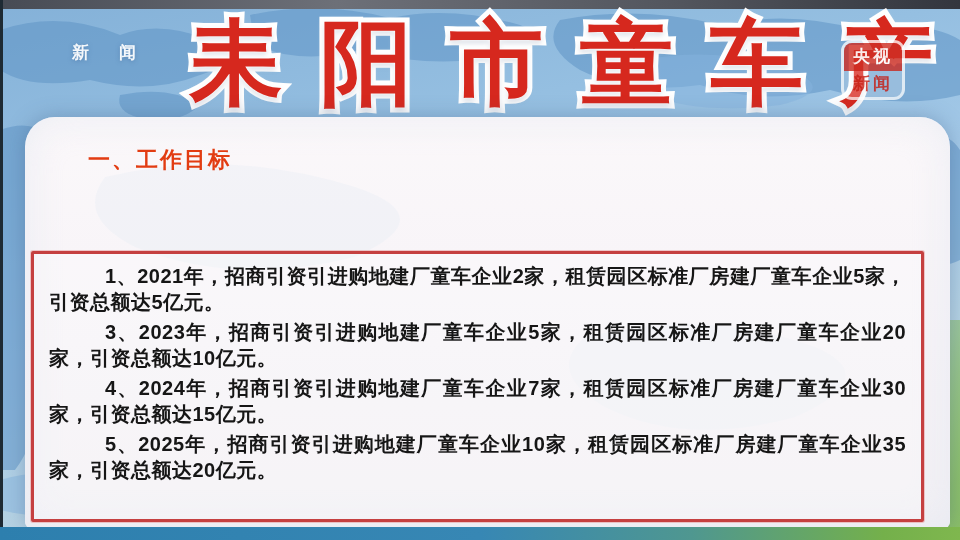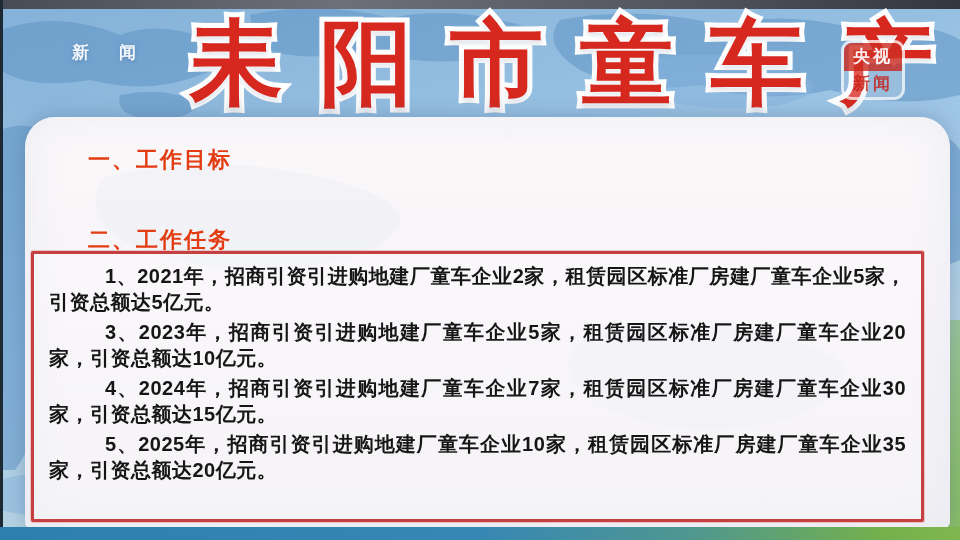--- a/index.html
+++ b/index.html
@@ -116,21 +116,20 @@
 </div>
 
 <div class="card">
   <svg class="card-map" viewBox="0 0 925 411">
     <g fill="#e8edf5" opacity="0.8">
       <path d="M80 60 Q200 30 330 70 Q420 100 330 140 Q210 170 110 130 Q50 100 80 60 Z"></path>
       <path d="M560 220 Q680 190 790 230 Q860 260 770 300 Q660 330 580 290 Q520 255 560 220 Z"></path>
     </g>
   </svg>
   <h2 class="section-heading goal-heading">一、工作目标</h2>
-  <h2 class="section-heading task-heading">二、工作任务</h2>
   <div class="task-box">
     <p>1、2021年，招商引资引进购地建厂童车企业2家，租赁园区标准厂房建厂童车企业5家，引资总额达5亿元。</p>
     <p>3、2023年，招商引资引进购地建厂童车企业5家，租赁园区标准厂房建厂童车企业20家，引资总额达10亿元。</p>
     <p>4、2024年，招商引资引进购地建厂童车企业7家，租赁园区标准厂房建厂童车企业30家，引资总额达15亿元。</p>
     <p>5、2025年，招商引资引进购地建厂童车企业10家，租赁园区标准厂房建厂童车企业35家，引资总额达20亿元。</p>
   </div>
 </div>
 
 <div class="bottom-strip"></div>
 

